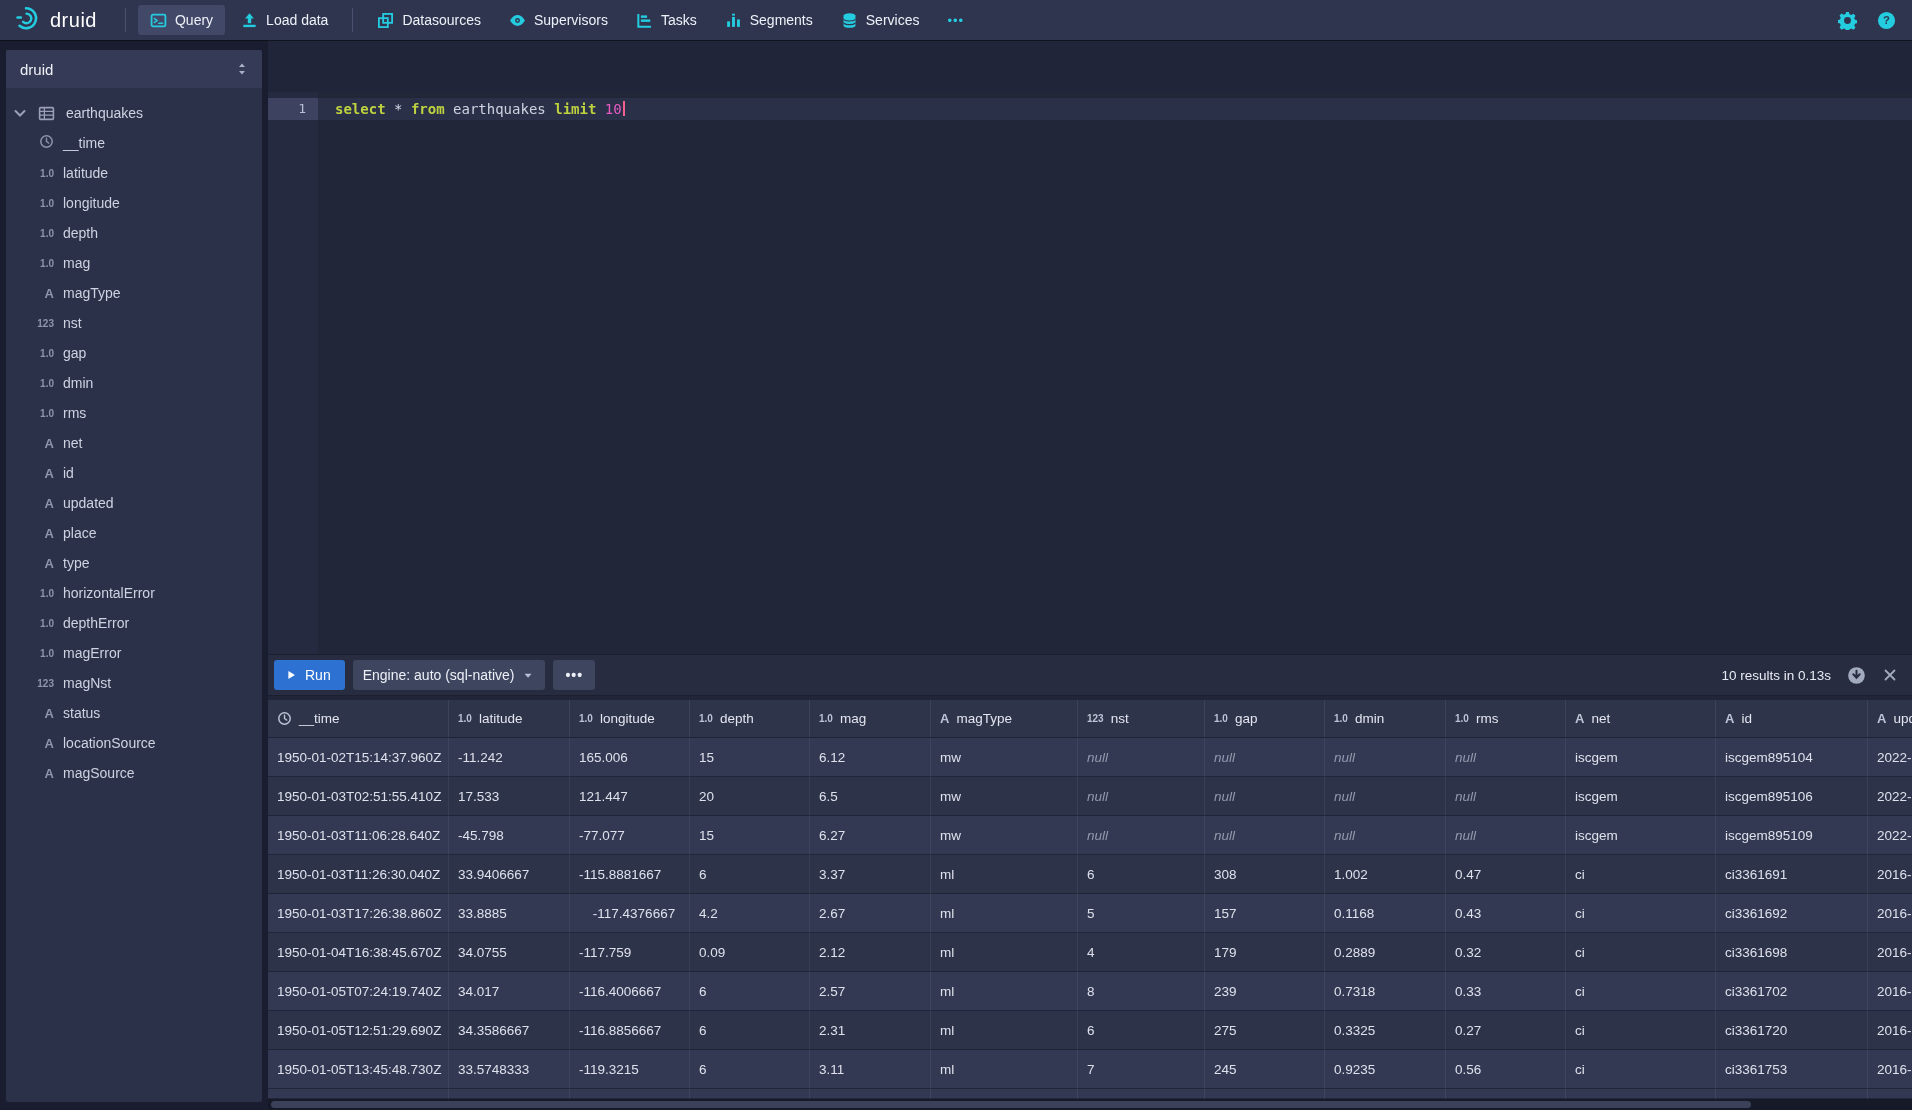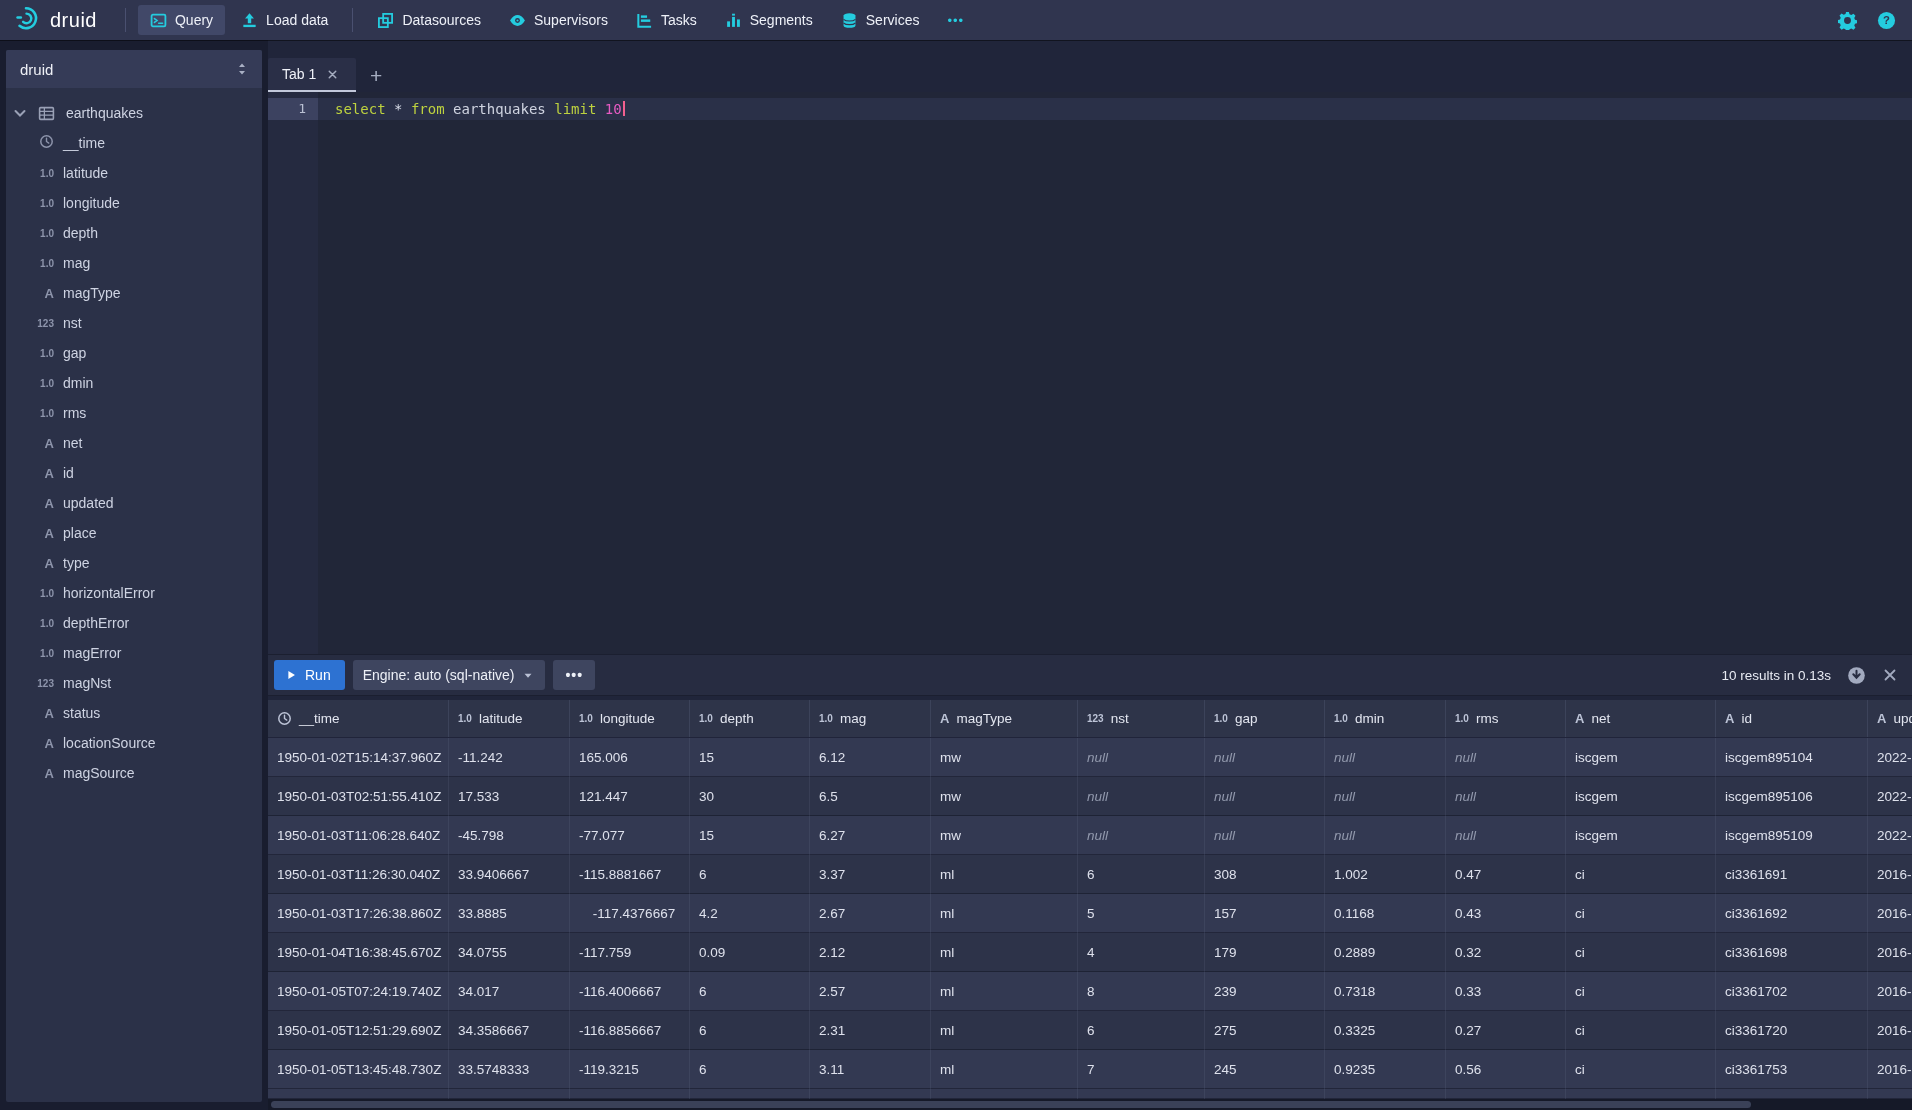--- a/index.html
+++ b/index.html
@@ -67,21 +67,21 @@
   .code-line { position:absolute; left:0; right:0; top:6px; height:22px; display:flex; }
   .code-line .line-bg { position:absolute; left:50px; right:0; top:0; bottom:0; background:#2a3048; }
   .gutter-cell {
     position:relative; width:50px; background:#3c4260; color:#bac0d3; text-align:right;
     padding-right:12px; font-family:"DejaVu Sans Mono","Liberation Mono",monospace; font-size:13px; line-height:22px;
   }
   .code-text {
     position:relative; margin-left:17px; font-family:"DejaVu Sans Mono","Liberation Mono",monospace;
     font-size:14px; line-height:22px; white-space:pre; color:#d2d6e4;
   }
-  .tok-keyword { color:#bed23f; }
+  .tok-keyword { color:#bed23f;font-weight:bold; }
   .tok-operator { color:#d8dce8; }
   .tok-identifier { color:#cfd3e0; }
   .tok-number { color:#e75bc3; }
   .caret { display:inline-block; width:2px; height:15px; background:#f2608f; vertical-align:-2px; margin-left:1px; }
   
   #runbar {
     position:absolute; left:0; top:614px; right:0; height:42px; background:#272c41;
     border-top:1px solid #1b1f30; border-bottom:1px solid #1b1f30;
     display:flex; align-items:center; padding:0 14px 0 6px; gap:8px;
   }
@@ -382,31 +382,20 @@
               <span class=" mini-type str">A</span>
             </span>
             <span class="lbl">magSource</span>
           </div>
         </div>
     </div>
   </div>
 
   <div id="main">
 
-    <div id="tabbar">
-      <div class="query-tab">
-        <span>Tab 1</span>
-        <span class="close">
-          <svg width="13" height="13" viewBox="0 0 16 16">
-              <path d="M4 4 L12 12 M12 4 L4 12" stroke="currentColor" stroke-width="1.8" stroke-linecap="round"></path>
-            </svg>
-        </span>
-      </div>
-      <button class="tab-add">+</button>
-    </div>
 
     <div id="editor">
       <div id="gutter"></div>
       <div class="code-line">
         <div class="line-bg"></div>
         <div class="gutter-cell">1</div>
         <div class="code-text" id="code-text"><span class="tok-keyword">select</span> <span class="tok-operator">*</span> <span class="tok-keyword">from</span> <span class="tok-identifier">earthquakes</span> <span class="tok-keyword">limit</span> <span class="tok-number">10</span><span class="caret"></span></div>
       </div>
     </div>
 
@@ -550,21 +539,21 @@
             <div class="rt-cell" style="width: 181px;">
               <span>1950-01-03T02:51:55.410Z</span>
             </div>
             <div class="rt-cell" style="width: 121px;">
               <span>17.533</span>
             </div>
             <div class="rt-cell" style="width: 120px;">
               <span>121.447</span>
             </div>
             <div class="rt-cell" style="width: 120px;">
-              <span>30</span>
+              <span>20</span>
             </div>
             <div class="rt-cell" style="width: 121px;">
               <span>6.5</span>
             </div>
             <div class="rt-cell" style="width: 147px;">
               <span>mw</span>
             </div>
             <div class="rt-cell" style="width: 127px;">
               <span class="null">null</span>
             </div>

